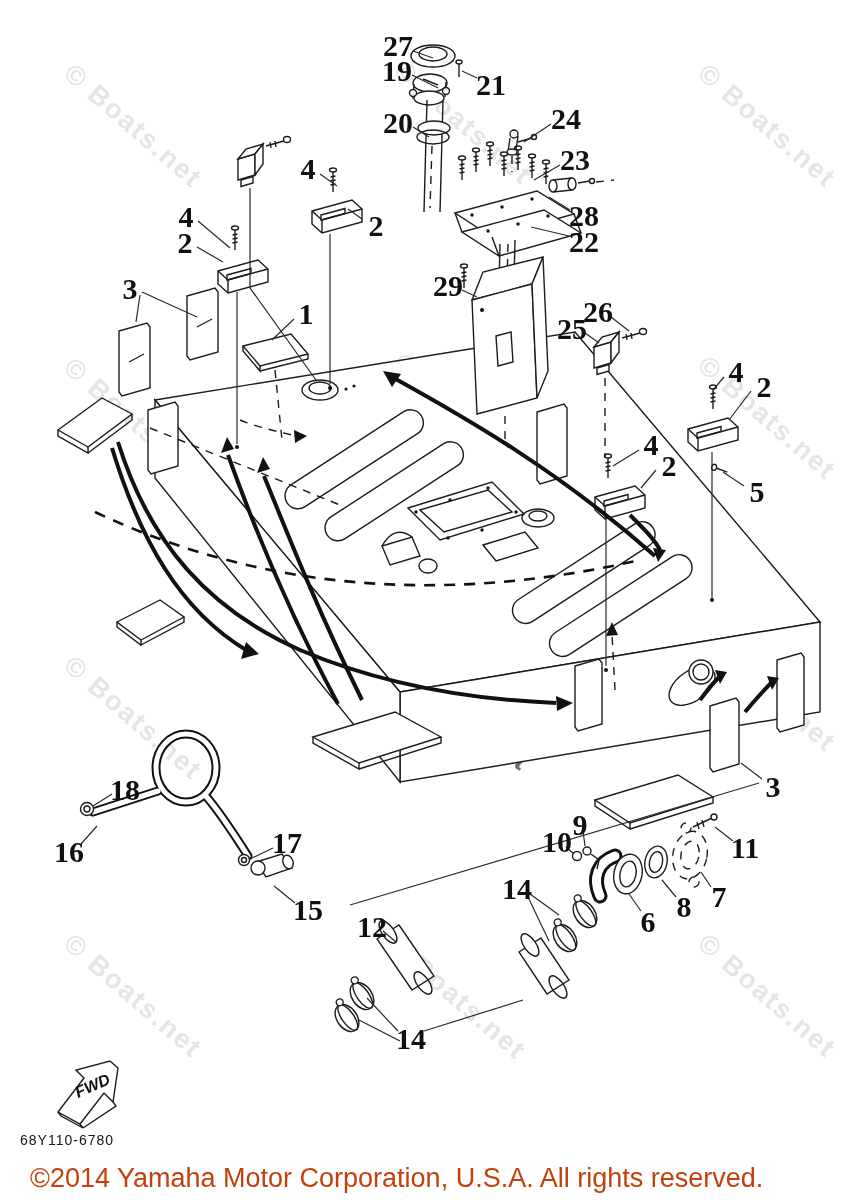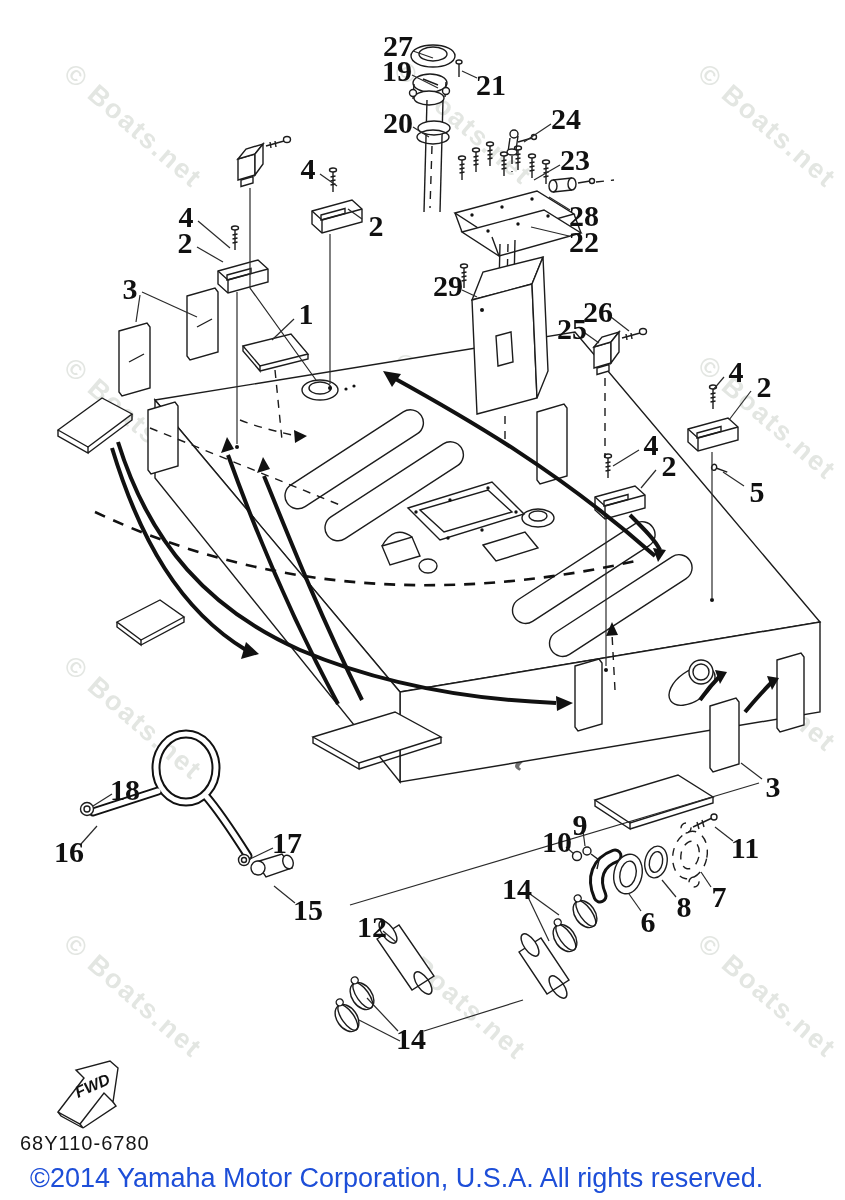--- a/index.html
+++ b/index.html
@@ -16,23 +16,23 @@
   .thick{stroke:#111;stroke-width:4;fill:none;}
   .dash{stroke:#1c1c1c;stroke-width:1.4;fill:none;stroke-dasharray:8 7;}
   .dash2{stroke:#111;stroke-width:2.6;fill:none;stroke-dasharray:11 9;}
   .leader{stroke:#2a2a2a;stroke-width:1.2;fill:none;}
   .callout{font-family:"Liberation Serif",serif;font-weight:bold;font-size:30px;fill:#101010;}
   .hoseB{stroke:#111;stroke-width:9;fill:none;stroke-linecap:round;}
   .hoseW{stroke:#fff;stroke-width:5;fill:none;stroke-linecap:round;}
   .elbB{stroke:#111;stroke-width:15;fill:none;stroke-linecap:round;}
   .elbW{stroke:#fff;stroke-width:9;fill:none;stroke-linecap:round;}
   .ah{fill:#111;stroke:none;}
-  #part-code{position:absolute;left:20px;top:1132px;font-size:20px;color:#161616;
+  #part-code{position:absolute;left:20px;top:1132px;font-size:14px;color:#161616;
              letter-spacing:1px;}
-  #copyright{position:absolute;left:30px;top:1163px;font-size:27px;color:#1d4ed8;}
+  #copyright{position:absolute;left:30px;top:1163px;font-size:27px;color:#c2410c;}
   .fwd-text{font-family:"Liberation Sans",sans-serif;font-weight:bold;font-style:italic;
             font-size:16px;fill:#111;}
 </style>
 </head>
 <body>
 
 <div class="page">
 
   <div id="watermarks">
       <div class="wm" style="left: 78px; top: 58px; color: rgb(227, 230, 226);">© Boats.net</div>

